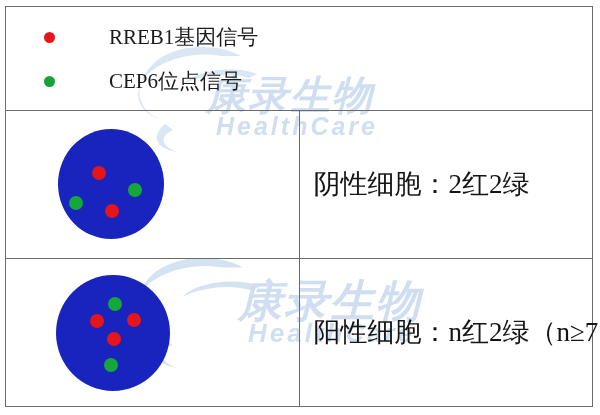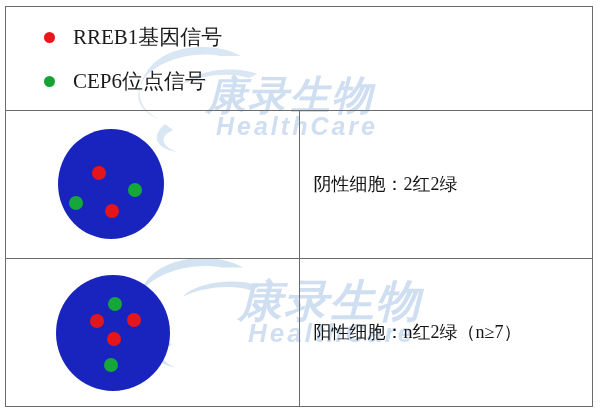--- a/index.html
+++ b/index.html
@@ -66,20 +66,21 @@
   .col-img    { width: 195px; }
 
   
   .legend-wrap {
     padding: 8px 0 6px 38px;
   }
   .legend-item {
     display: flex;
     align-items: center;
     height: 44px;
+    gap: 36px;
   }
   .legend-dot {
     width: 11px;
     height: 11px;
     border-radius: 50%;
     flex: 0 0 auto;
     margin-right: 18px;
   }
   .legend-dot.red   { background: #e8161a; }
   .legend-dot.green { background: #16a336; }
@@ -104,21 +105,21 @@
   .signal {
     position: absolute;
     border-radius: 50%;
   }
   .signal.red   { background: #e4161b; }
   .signal.green { background: #16a73a; }
 
   
   .desc {
     padding-left: 14px;
-    font-size: 18px;
+    font-size: 27px;
     color: #141414;
     white-space: nowrap;
     line-height: 1.2;
   }
 </style>
 </head>
 <body>
 
 <div id="watermark-layer">
 

